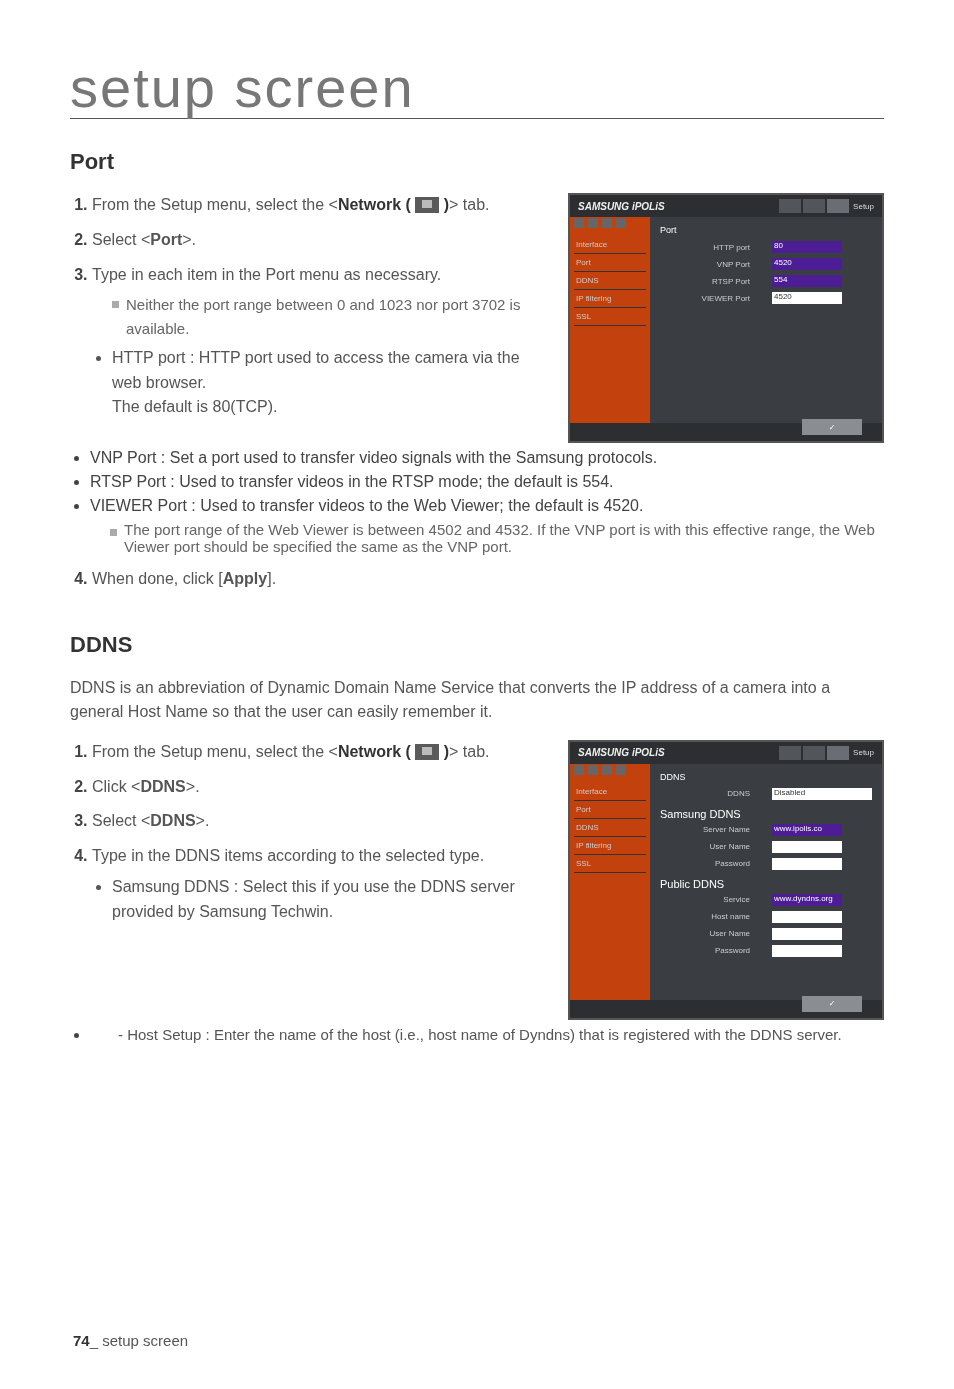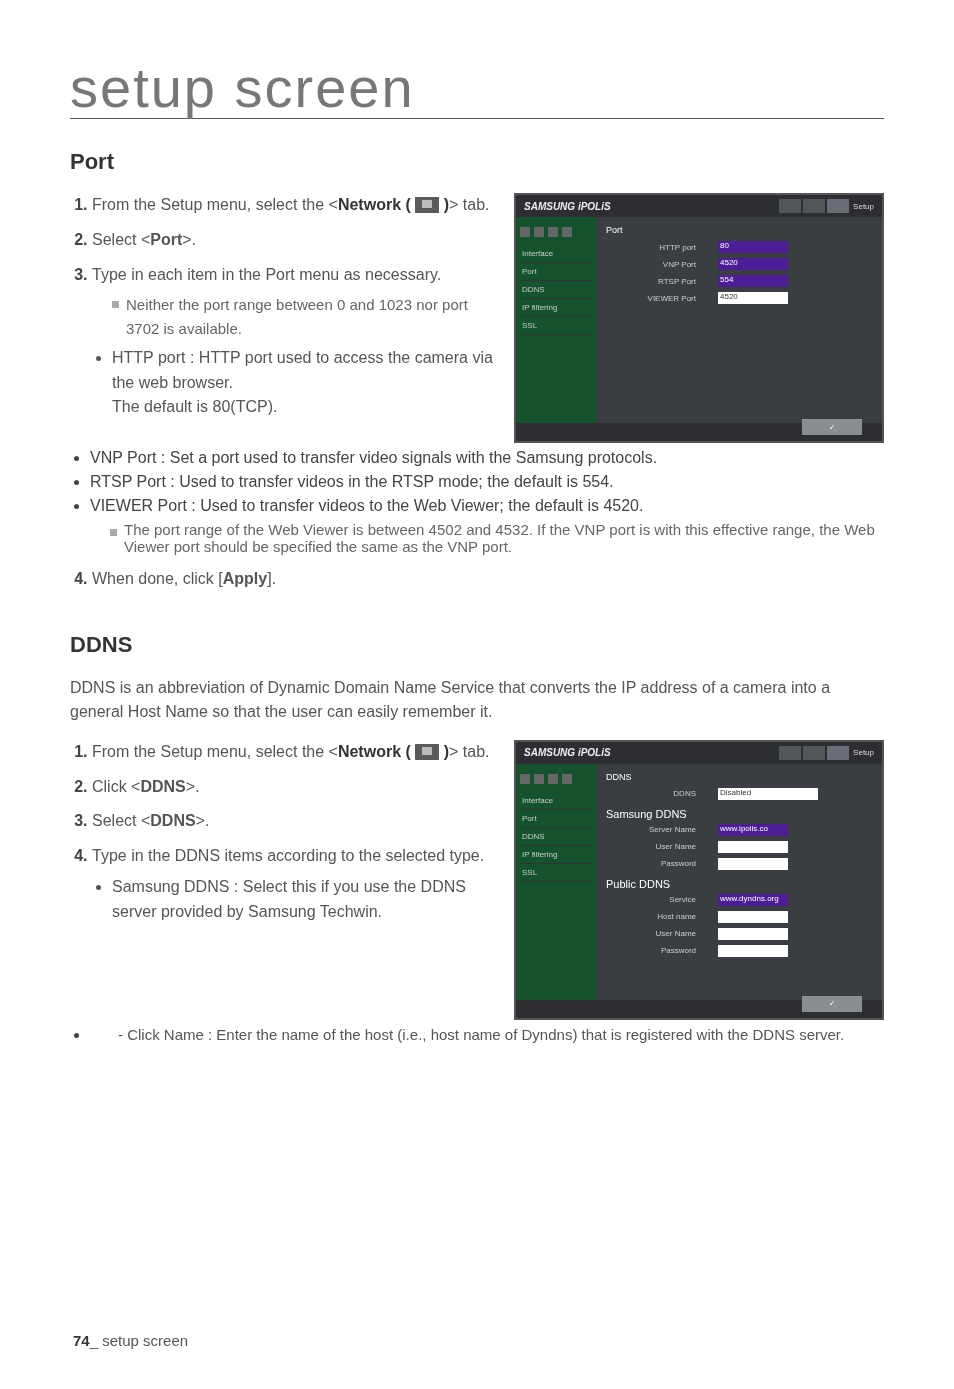--- a/index.html
+++ b/index.html
@@ -94,21 +94,21 @@
     position: relative;
   }
   .net-icon::after {
     content: "";
     position: absolute;
     left: 7px; top: 3px;
     width: 10px; height: 8px;
     background: #bbb;
   }
   .screenshot {
-    width: 370px;
+    width: 316px;
     flex-shrink: 0;
   }
   .sshot {
     border: 2px solid #555;
     background: #2c2e31;
     height: 250px;
     position: relative;
     overflow: hidden;
     color: #ddd;
     font-size: 8px;
@@ -127,22 +127,22 @@
     gap: 2px;
   }
   .sshot-tab {
     width: 22px; height: 14px; background:#52555a;
   }
   .sshot-tab.active { background:#6a6e74; }
   .sshot-tab-label { font-size:8px; color:#ddd; margin-left:4px; align-self:center;}
   .sshot-body { display:flex; height:calc(100% - 40px); }
   .sshot-side {
     width: 80px;
-    background:#14532d;
-    padding:10px 4px;
+    background:#c2410c;
+    padding:1px 4px;
   }
   .sshot-side-top {
     display:flex; gap:4px; margin-bottom:8px;
   }
   .sshot-side-top span {
     width:10px; height:10px; background:#666; display:block;
   }
   .sshot-side-item {
     font-size:8px; color:#ccc; padding:4px 2px; border-bottom:1px solid #333;
   }
@@ -383,21 +383,21 @@
         <div class="sshot-footer">
           <div class="sshot-apply">✓</div>
         </div>
       </div>
     </div>
   </div>
 
   <ul class="bullets full-bullets">
     <li>
       <ul class="dash-list">
-        <li>Click Name : Enter the name of the host (i.e., host name of Dyndns) that is registered with the DDNS server.</li>
+        <li>Host Setup : Enter the name of the host (i.e., host name of Dyndns) that is registered with the DDNS server.</li>
       </ul>
     </li>
   </ul>
 
   <div class="footer">
     <span class="pg">74</span><span>_ </span><span>setup screen</span>
   </div>
 </div>
 
 </body></html>

